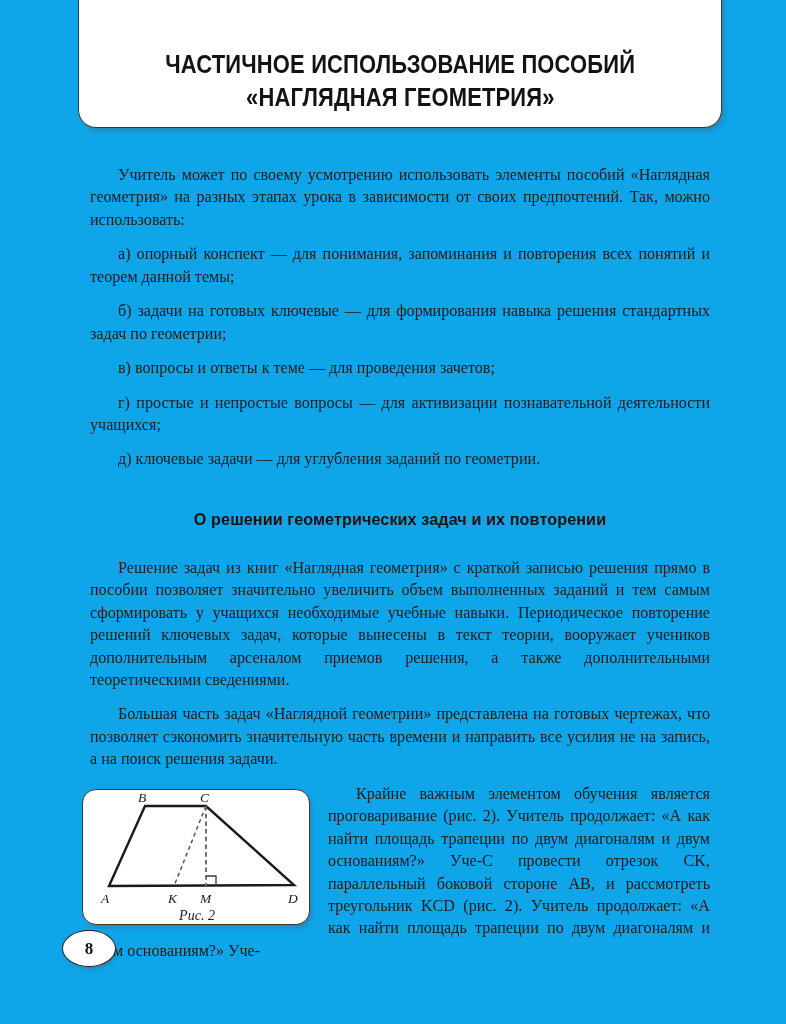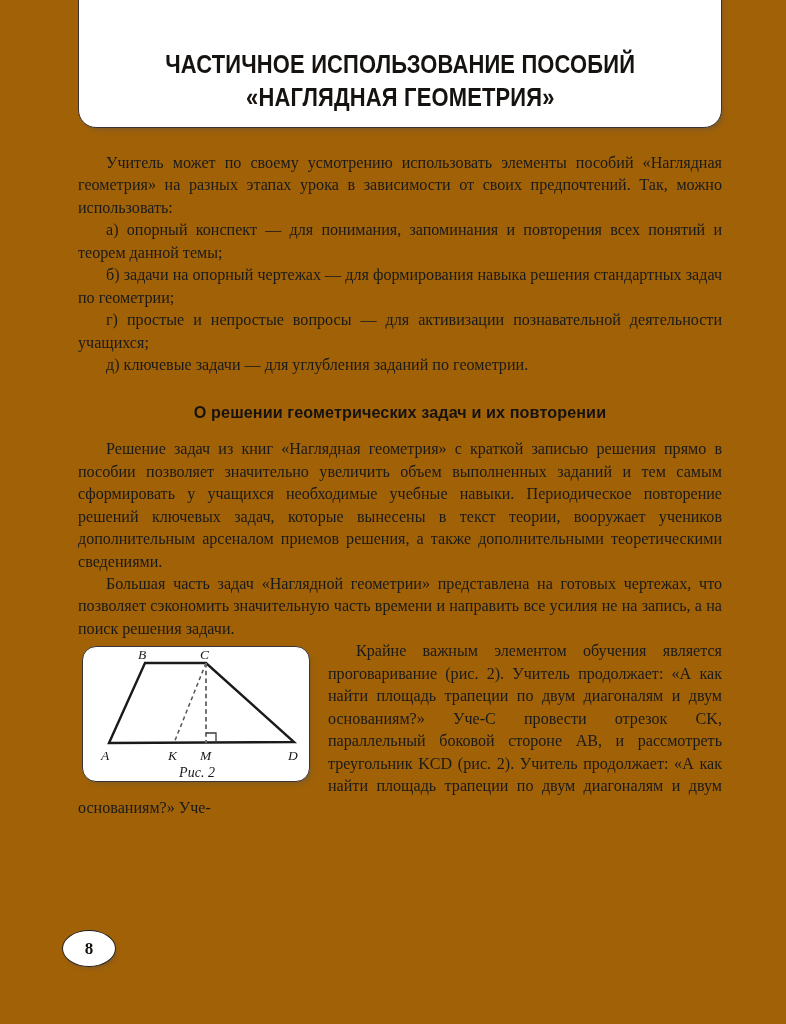--- a/index.html
+++ b/index.html
@@ -13,21 +13,21 @@
     position: relative;
     font-family: "Liberation Serif", "DejaVu Serif", serif;
     color: #1a1a1a;
     overflow: hidden;
   }
 
   
   .page {
     position: absolute;
     inset: 0;
-    background: #a16207;
+    background: #0ea5e9;
   }
 
   
   .title-box {
     position: absolute;
     left: 78px;
     top: -26px;
     width: 644px;
     height: 154px;
     box-sizing: border-box;
@@ -55,21 +55,21 @@
   }
 
   
   .content {
     position: absolute;
     left: 78px;
     top: 152px;
     width: 644px;
   }
   p.body {
-    margin: 0;
+    margin: 12px;
     font-size: 16.1px;
     line-height: 1.395;
     text-align: justify;
     text-indent: 28px;
     hyphens: manual;
   }
   .it { }
 
   
   .section-head {
@@ -129,22 +129,23 @@
     <div class="title-line">ЧАСТИЧНОЕ ИСПОЛЬЗОВАНИЕ ПОСОБИЙ</div>
     <div class="title-line">«НАГЛЯДНАЯ ГЕОМЕТРИЯ»</div>
   </div>
 
   <div class="content">
 
     <p class="body">Учитель может по своему усмотрению использовать элементы пособий «Наглядная геометрия» на разных этапах урока в зависимости от своих предпочтений. Так, можно использовать:</p>
 
     <p class="body"><span>а) </span><span class="it">опорный конспект</span><span> — для понимания, запоминания и повторения всех понятий и теорем данной темы;</span></p>
 
-    <p class="body"><span>б) </span><span class="it">задачи на опорный чертежах</span><span> — для формирования навыка решения стандартных задач по геометрии;</span></p>
+    <p class="body"><span>б) </span><span class="it">задачи на готовых ключевые</span><span> — для формирования навыка решения стандартных задач по геометрии;</span></p>
 
+    <p class="body"><span>в) </span><span class="it">вопросы и ответы</span><span> к теме — для проведения зачетов;</span></p>
 
     <p class="body"><span>г) </span><span class="it">простые и непростые вопросы</span><span> — для активизации познавательной деятельности учащихся;</span></p>
 
     <p class="body"><span>д) </span><span class="it">ключевые задачи</span><span> — для углубления заданий по геометрии.</span></p>
 
 
     <h2 class="section-head">О решении геометрических задач и их повторении</h2>
 
     <p class="body"><span>Решение задач из книг «Наглядная геометрия» с краткой записью решения прямо в пособии позволяет значительно увеличить объем выполненных заданий и тем самым сформировать у учащихся необходимые учебные навыки. Периодическое повторение решений </span><span class="it">ключевых</span><span> задач, которые вынесены в текст теории, вооружает учеников дополнительным арсеналом приемов решения, а также дополнительными теоретическими сведениями.</span></p>
 

